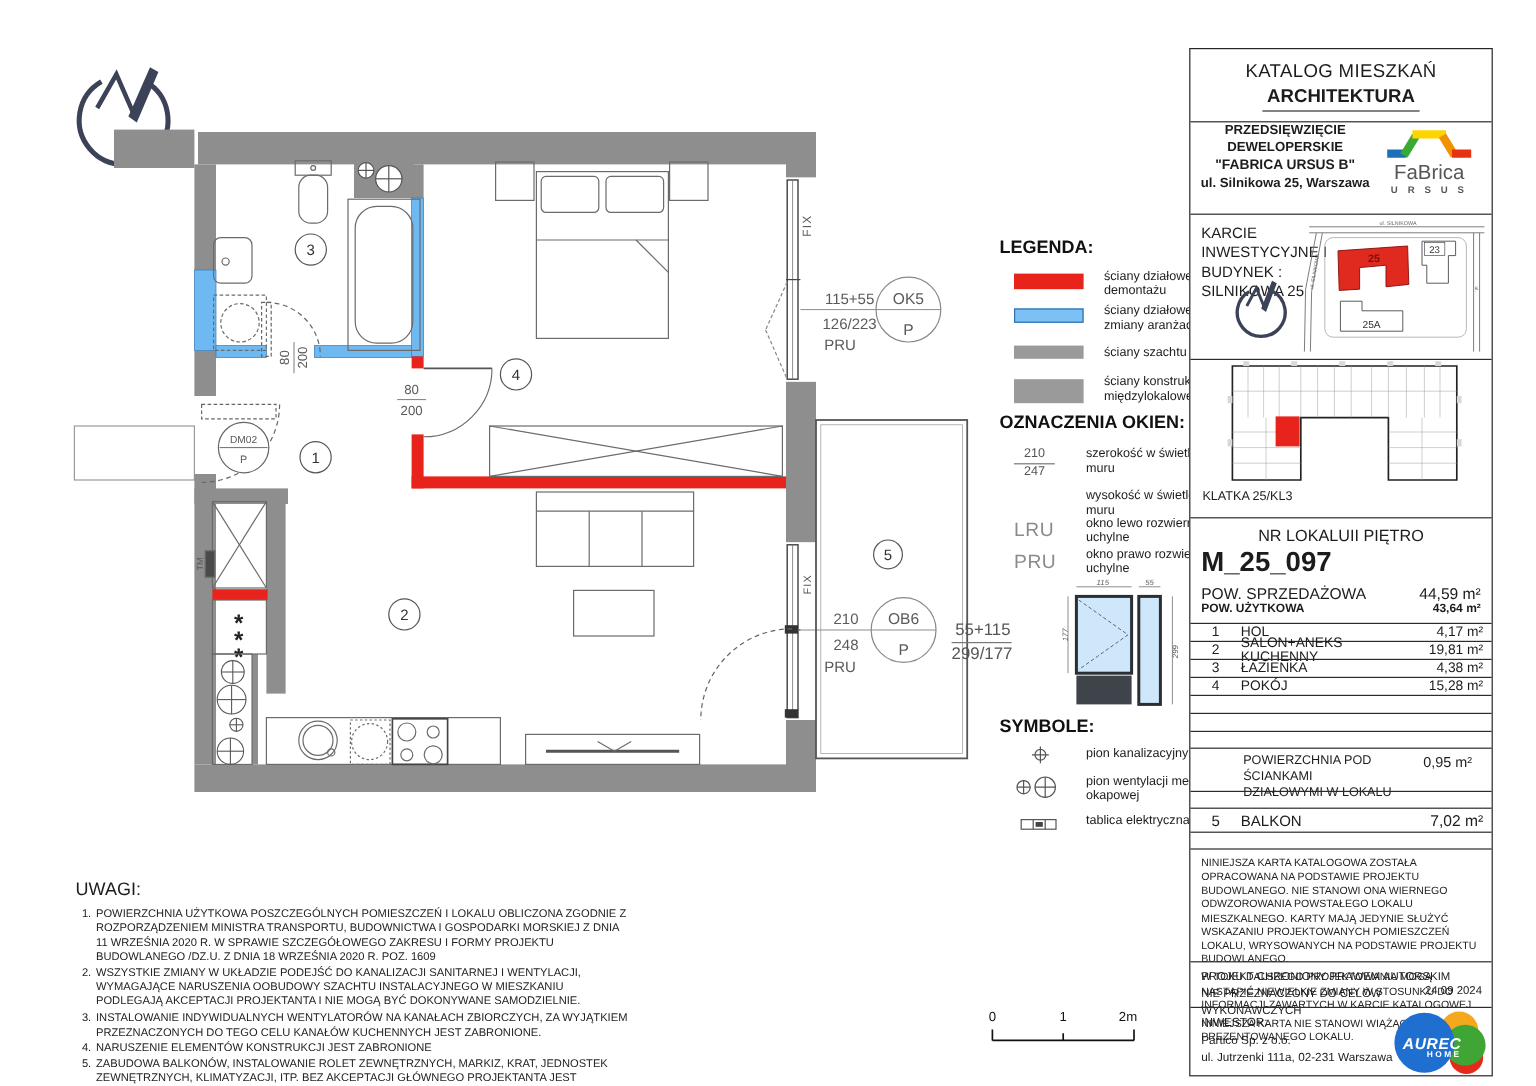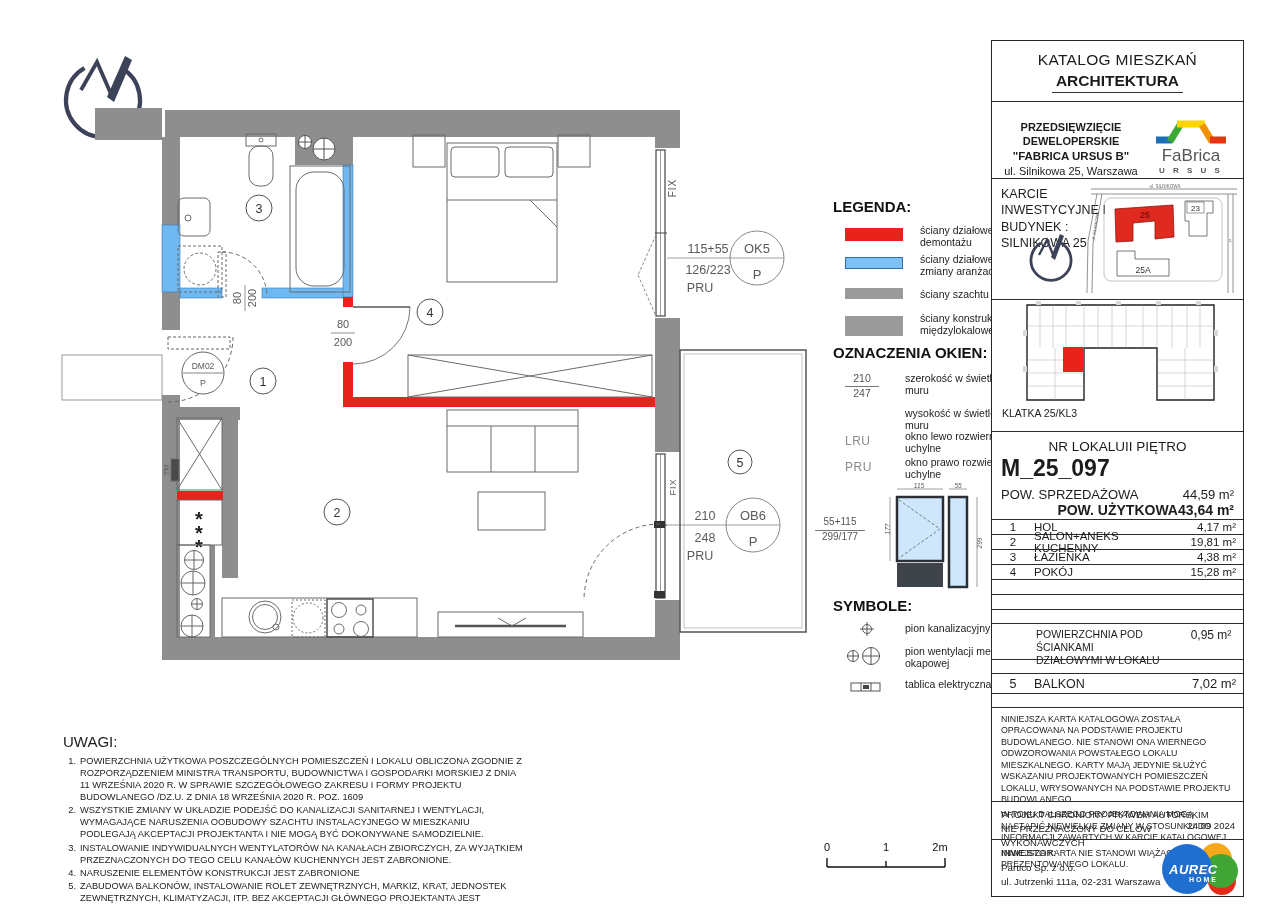--- a/index.html
+++ b/index.html
@@ -7,21 +7,21 @@
         font-family:"Liberation Sans",sans-serif;color:#1c1c1c;}
   .abs{position:absolute;}
   svg text{font-family:"Liberation Sans",sans-serif;}
   .dimtxt{fill:#5a5a5a;}
   
   .sec-title{font-size:15px;font-weight:bold;color:#111;}
   .leg-label{font-size:10.5px;line-height:1.18;color:#1c1c1c;width:170px;}
   .swatch{position:absolute;left:845px;width:58px;}
   .frac{color:#555;text-align:center;font-size:10.5px;line-height:1.25;}
   .frac .top{border-bottom:1px solid #777;padding:0 3px 1px 3px;}
-  .winref{font-size:12px;color:#8a8a8a;letter-spacing:.5px;}
+  .winref{font-size:16px;color:#8a8a8a;letter-spacing:.5px;}
   
   .rcol{position:absolute;left:991px;top:40px;width:253px;height:857px;
         border:1.5px solid #262626;box-sizing:border-box;display:flex;flex-direction:column;background:#fff;}
   .rrow{box-sizing:border-box;flex-shrink:0;}
   .rrow + .rrow{border-top:1px solid #2b2b2b;}
   .hdr-title{font-size:15.5px;letter-spacing:.3px;text-align:center;margin-top:10px;}
   .hdr-sub{font-size:15.5px;font-weight:bold;text-align:center;margin-top:3px;}
   .hdr-sub span{display:inline-block;border-bottom:1.5px solid #333;padding:0 4px 2px 4px;}
   .dev-lines{font-size:11px;line-height:1.3;text-align:center;font-weight:600;}
   .room-row{display:flex;align-items:center;font-size:11.5px;height:100%;}
@@ -299,21 +299,21 @@
     <div>247</div>
   </div>
   <div class="abs leg-label" style="left:905px;top:372px;width:100px">szerokość w świetle muru</div>
   <div class="abs leg-label" style="left:905px;top:407px;width:100px">wysokość w świetle muru</div>
 
   <div class="abs winref" style="left:845px;top:434px">LRU</div>
   <div class="abs leg-label" style="left:905px;top:430px;width:110px">okno lewo rozwierno-uchylne</div>
   <div class="abs winref" style="left:845px;top:460px">PRU</div>
   <div class="abs leg-label" style="left:905px;top:456px;width:110px">okno prawo rozwierno-uchylne</div>
 
-  <div class="abs frac" style="left:815px;top:516px;width:50px;font-size:10px">
+  <div class="abs frac" style="left:793px;top:516px;width:50px;font-size:14px">
     <div class="top">55+115</div>
     <div>299/177</div>
   </div>
 
   <svg class="abs" style="left:885px;top:483px" width="98" height="112" viewBox="0 0 98 112">
     <line x1="12" y1="6" x2="58" y2="6" stroke="#777" stroke-width="0.7"></line>
     <line x1="64" y1="6" x2="82" y2="6" stroke="#777" stroke-width="0.7"></line>
     <text x="34" y="4.5" font-size="6.5" font-style="italic" class="dimtxt" text-anchor="middle">115</text>
     <text x="73" y="4.5" font-size="6.5" font-style="italic" class="dimtxt" text-anchor="middle">55</text>
     <line x1="5" y1="14" x2="5" y2="78" stroke="#777" stroke-width="0.7"></line>
@@ -381,26 +381,26 @@
       </div>
   </div>
 
   <div class="rcol">
 
     <div class="rrow" style="height:60px">
       <div class="hdr-title">KATALOG MIESZKAŃ</div>
       <div class="hdr-sub"><span>ARCHITEKTURA</span></div>
     </div>
 
-    <div class="rrow" style="height:77px;display:flex;align-items:flex-end">
+    <div class="rrow" style="height:77px;display:flex;align-items:flex-start">
       <div class="dev-lines" style="width:150px;padding-left:4px">
         <div>PRZEDSIĘWZIĘCIE</div>
         <div>DEWELOPERSKIE</div>
         <div style="font-weight:bold;font-size:11.5px">"FABRICA URSUS B"</div>
-        <div style="font-weight:400">ul. Silnikowa 25, Warszawa</div>
+        <div style="font-weight:700">ul. Silnikowa 25, Warszawa</div>
       </div>
       <svg width="96" height="64" viewBox="0 0 96 64">
         <g stroke-width="7" fill="none">
           <line x1="10" y1="26" x2="26" y2="26" stroke="#1d70b8"></line>
           <line x1="24" y1="27.5" x2="34" y2="11" stroke="#3aaa35"></line>
           <line x1="31" y1="10" x2="59" y2="10" stroke="#ffd500"></line>
           <line x1="56" y1="11" x2="66" y2="27.5" stroke="#f39200"></line>
           <line x1="64" y1="26" x2="80" y2="26" stroke="#e63312"></line>
         </g>
         <text x="45" y="47" text-anchor="middle" font-size="17" fill="#54565a">FaBrica</text>
@@ -492,21 +492,21 @@
     <div class="rrow" style="height:88px;padding:7px 9px 0 9px;box-sizing:border-box">
       <div style="display:flex;justify-content:center;font-size:13.5px">
         <span>NR LOKALU</span>
         <span>II PIĘTRO</span>
       </div>
       <div style="font-size:23px;font-weight:bold;margin:1px 0 5px 0">M_25_097</div>
       <div style="display:flex;justify-content:space-between;font-size:13px">
         <span>POW. SPRZEDAŻOWA</span>
         <span>44,59 m²</span>
       </div>
-      <div style="display:flex;justify-content:flex-end;font-size:14px;font-weight:bold">
+      <div style="display:flex;justify-content:space-between;font-size:10px;font-weight:bold">
         <span>POW. UŻYTKOWA</span>
         <span>43,64 m²</span>
       </div>
     </div>
 
     <div class="rrow" style="height:15px">
       <div class="room-row">
           <span class="room-no">1</span>
           <span class="room-name">HOL</span>
           <span class="room-area">4,17 m²</span>
@@ -536,21 +536,21 @@
 
     <div class="rrow" style="height:15px"></div>
     <div class="rrow" style="height:15px"></div>
     <div class="rrow" style="height:14px"></div>
 
     <div class="rrow" style="height:36px;display:flex;align-items:flex-start;padding-top:4px;box-sizing:border-box">
       <div style="margin-left:44px;width:150px;font-size:10.5px;line-height:1.25">
         <div>POWIERZCHNIA POD ŚCIANKAMI</div>
         <div>DZIAŁOWYMI W LOKALU</div>
       </div>
-      <div style="flex:1;text-align:center;padding-right:7px;font-size:12px">0,95 m²</div>
+      <div style="flex:1;text-align:left;padding-right:7px;font-size:12px">0,95 m²</div>
     </div>
 
     <div class="rrow" style="height:14px"></div>
 
     <div class="rrow" style="height:20px">
       <div class="room-row" style="font-size:12.5px">
         <span class="room-no">5</span>
         <span class="room-name">BALKON</span>
         <span class="room-area" style="font-size:13px">7,02 m²</span>
       </div>

